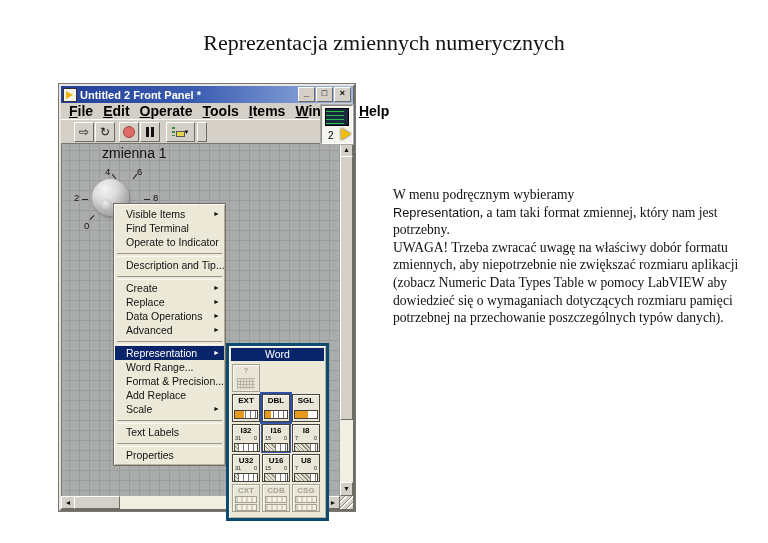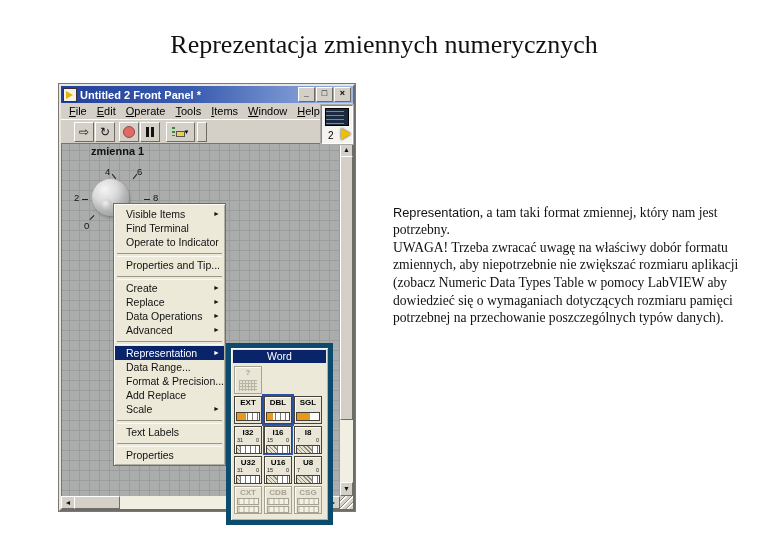--- a/index.html
+++ b/index.html
@@ -1,21 +1,21 @@
 <!DOCTYPE html>
 <html><head>
 <meta charset="utf-8">
 <style>
   html,body{margin:0;padding:0;}
   body{width:768px;height:543px;background:#ffffff;position:relative;overflow:hidden;
        font-family:"Liberation Sans",sans-serif;}
 
   
   .slide-title{position:absolute;top:30px;left:0;width:768px;text-align:center;
-    font-family:"Liberation Serif",serif;font-size:26px;color:#111;}
+    font-family:"Liberation Serif",serif;font-size:22px;color:#111;}
 
   .text-block{position:absolute;left:393px;top:186px;width:354px;
     font-family:"Liberation Serif",serif;font-size:13.6px;line-height:17.6px;color:#111;}
   .sans-inline{font-family:"Liberation Sans",sans-serif;font-size:12.8px;}
   .bold-serif{font-weight:normal;}
 
   
   .lv-window{position:absolute;left:59px;top:84px;width:292px;height:423px;
     background:#d4d0c8;border:2px solid;border-color:#e8e6e0 #6e6c66 #6e6c66 #e8e6e0;
     outline:1px solid #7a7870;}
@@ -23,21 +23,21 @@
     display:flex;align-items:center;padding:0 2px;color:#fff;font-size:11px;font-weight:bold;}
   .lv-icon{width:12px;height:12px;background:#f4f2ec;border:1px solid #333;margin-right:3px;
     position:relative;flex:0 0 auto;}
   .lv-icon i{position:absolute;left:2px;top:2px;width:0;height:0;
     border-left:7px solid #e8b400;border-top:4px solid transparent;border-bottom:4px solid transparent;}
   .win-title{flex:1 1 auto;white-space:nowrap;overflow:hidden;}
   .winbtn{width:15px;height:13px;margin-left:1px;background:#d4d0c8;
     border:1px solid;border-color:#fff #6e6c66 #6e6c66 #fff;color:#000;
     font-size:9px;line-height:11px;text-align:center;font-weight:bold;flex:0 0 auto;}
 
-  .menubar{height:16px;display:flex;align-items:center;font-size:11px;color:#000;padding-left:3px;}
+  .menubar{height:16px;display:flex;align-items:center;font-size:14px;color:#000;padding-left:3px;font-weight:bold;}
   .mb-item{display:inline-block;padding:1px 5px;}
   .mb-item::first-letter{text-decoration:underline;}
 
   .toolbar{height:24px;border-top:1px solid #fff;border-bottom:1px solid #8a887e;
     display:flex;align-items:center;padding-left:13px;position:relative;}
   .tbtn{width:18px;height:18px;background:#d4d0c8;border:1px solid;
     border-color:#fff #6e6c66 #6e6c66 #fff;display:flex;align-items:center;justify-content:center;
     font-size:12px;color:#111;margin-right:1px;flex:0 0 auto;}
   .abort-dot{width:10px;height:10px;border-radius:50%;background:#e06a66;border:1px solid #9a4844;}
   .pause-bars{display:flex;gap:2px;}
@@ -65,21 +65,21 @@
   .corner-icon .yarrow{position:absolute;right:1px;bottom:3px;width:0;height:0;
     border-left:10px solid #f0c000;border-top:6px solid transparent;border-bottom:6px solid transparent;
     filter:drop-shadow(0 0 1px #333);}
 
   
   .panel{position:absolute;left:0;top:57px;right:13px;bottom:13px;background:#abacac;
     border-top:1px solid #77756e;border-left:1px solid #77756e;
     background-image:linear-gradient(to right,#9b9c9c 1px,transparent 1px),
                      linear-gradient(to bottom,#9b9c9c 1px,transparent 1px);
     background-size:10px 10px;background-position:-3px -4px;overflow:hidden;}
-  .knob-label{position:absolute;left:29px;top:1px;font-size:11px;color:#111;font-weight:bold;}
+  .knob-label{position:absolute;left:40px;top:1px;font-size:14px;color:#111;}
   .knob{position:absolute;left:30px;top:35px;width:37px;height:37px;border-radius:50%;
     background:radial-gradient(circle at 35% 28%,#f4f4f4 0%,#d9d9d9 35%,#b3b3b3 60%,#8d8d8d 100%);
     box-shadow:1px 2px 3px rgba(0,0,0,.25);}
   .knob .dimple{position:absolute;left:9px;top:20px;width:11px;height:11px;border-radius:50%;
     background:radial-gradient(circle at 40% 35%,#efefef,#bdbdbd 70%);}
   .scale-label{position:absolute;font-size:9.5px;color:#111;}
   .tick{position:absolute;width:6px;height:1px;background:#222;}
 
   
   .context-menu{position:absolute;left:113px;top:203px;width:109px;background:#ece9d8;
@@ -87,21 +87,21 @@
     padding:3px 1px;z-index:20;font-size:10.5px;color:#111;}
   .cm-item{height:14px;line-height:14px;position:relative;padding-left:11px;white-space:nowrap;}
   .cm-item .cm-arrow{position:absolute;right:4px;top:0;font-size:7px;}
   .cm-item.hl{background:#0a246a;color:#fff;}
   .cm-sep{height:9px;position:relative;}
   .cm-sep::after{content:"";position:absolute;left:2px;right:2px;top:4px;height:2px;
     border-top:1px solid #9a978a;border-bottom:1px solid #fbfaf5;}
 
   
   .submenu{position:absolute;left:226px;top:343px;width:97px;height:172px;background:#ece9d8;
-    border:5px solid #0c4a6e;box-shadow:inset 1px 1px 0 #fbfaf5,inset -1px -1px 0 #b4b1a2;z-index:21;}
+    border:3px solid #0c4a6e;box-shadow:inset 1px 1px 0 #fbfaf5,inset -1px -1px 0 #b4b1a2;z-index:21;}
   .sub-header{margin:2px 2px 0 2px;height:13px;background:#0a246a;color:#fff;font-size:10.5px;
     line-height:13px;text-align:center;}
   .ty-grid{display:grid;grid-template-columns:repeat(3,28px);grid-auto-rows:28px;gap:2px;padding:3px 0 0 3px;}
   .ty-cell{background:#e9e6d7;border:1px solid #44423a;box-shadow:inset 1px 1px 0 #fbfaf5;
     position:relative;padding-top:1px;text-align:center;}
   .ty-cell.sel{box-shadow:0 0 0 2px #2b50a5, inset 1px 1px 0 #fbfaf5;}
   .ty-cell.hov{box-shadow:0 0 0 1px #3c5da8, inset 1px 1px 0 #fbfaf5;}
   .ty-cell.dis{color:#a6a292;border-color:#a6a292;}
   .ty-label{display:block;font-size:8px;font-weight:bold;line-height:9px;letter-spacing:0;}
   .ty-cell.dis .ty-label{color:#a6a292;}
@@ -232,21 +232,21 @@
     <span class="cm-arrow">►</span>
   </div>
   <div class="cm-item">
     <span>Find Terminal</span>
   </div>
   <div class="cm-item">
     <span>Operate to Indicator</span>
   </div>
   <div class="cm-sep"></div>
   <div class="cm-item">
-    <span>Properties and Tip...</span>
+    <span>Description and Tip...</span>
   </div>
   <div class="cm-sep"></div>
   <div class="cm-item">
     <span>Create</span>
     <span class="cm-arrow">►</span>
   </div>
   <div class="cm-item">
     <span>Replace</span>
     <span class="cm-arrow">►</span>
   </div>
@@ -257,21 +257,21 @@
   <div class="cm-item">
     <span>Advanced</span>
     <span class="cm-arrow">►</span>
   </div>
   <div class="cm-sep"></div>
   <div class="cm-item hl">
     <span>Representation</span>
     <span class="cm-arrow">►</span>
   </div>
   <div class="cm-item">
-    <span>Data Range...</span>
+    <span>Word Range...</span>
   </div>
   <div class="cm-item">
     <span>Format &amp; Precision...</span>
   </div>
   <div class="cm-item">
     <span>Add Replace</span>
   </div>
   <div class="cm-item">
     <span>Scale</span>
     <span class="cm-arrow">►</span>
@@ -398,19 +398,19 @@
     <div class="ty-cell dis">
       <span class="ty-label">CSG</span>
       <div class="cx-bar"></div>
       <div class="cx-bar"></div>
     </div>
   </div>
 </div>
 
 <div class="text-block">
   <div>
-    <br>
+    <span>W menu podręcznym wybieramy</span><br>
     <span class="sans-inline">Representation</span><span>, a tam taki format zmiennej, który nam jest potrzebny.</span>
   </div>
   <div>
     <span>UWAGA! Trzeba zwracać uwagę na właściwy dobór formatu zmiennych, aby niepotrzebnie nie zwiększać rozmiaru aplikacji (zobacz </span><span class="bold-serif">Numeric Data Types Table</span><span> w pomocy LabVIEW aby dowiedzieć się o wymaganiach dotyczących rozmiaru pamięci potrzebnej na przechowanie poszczególnych typów danych).</span>
   </div>
 </div>
 
 </body></html>

